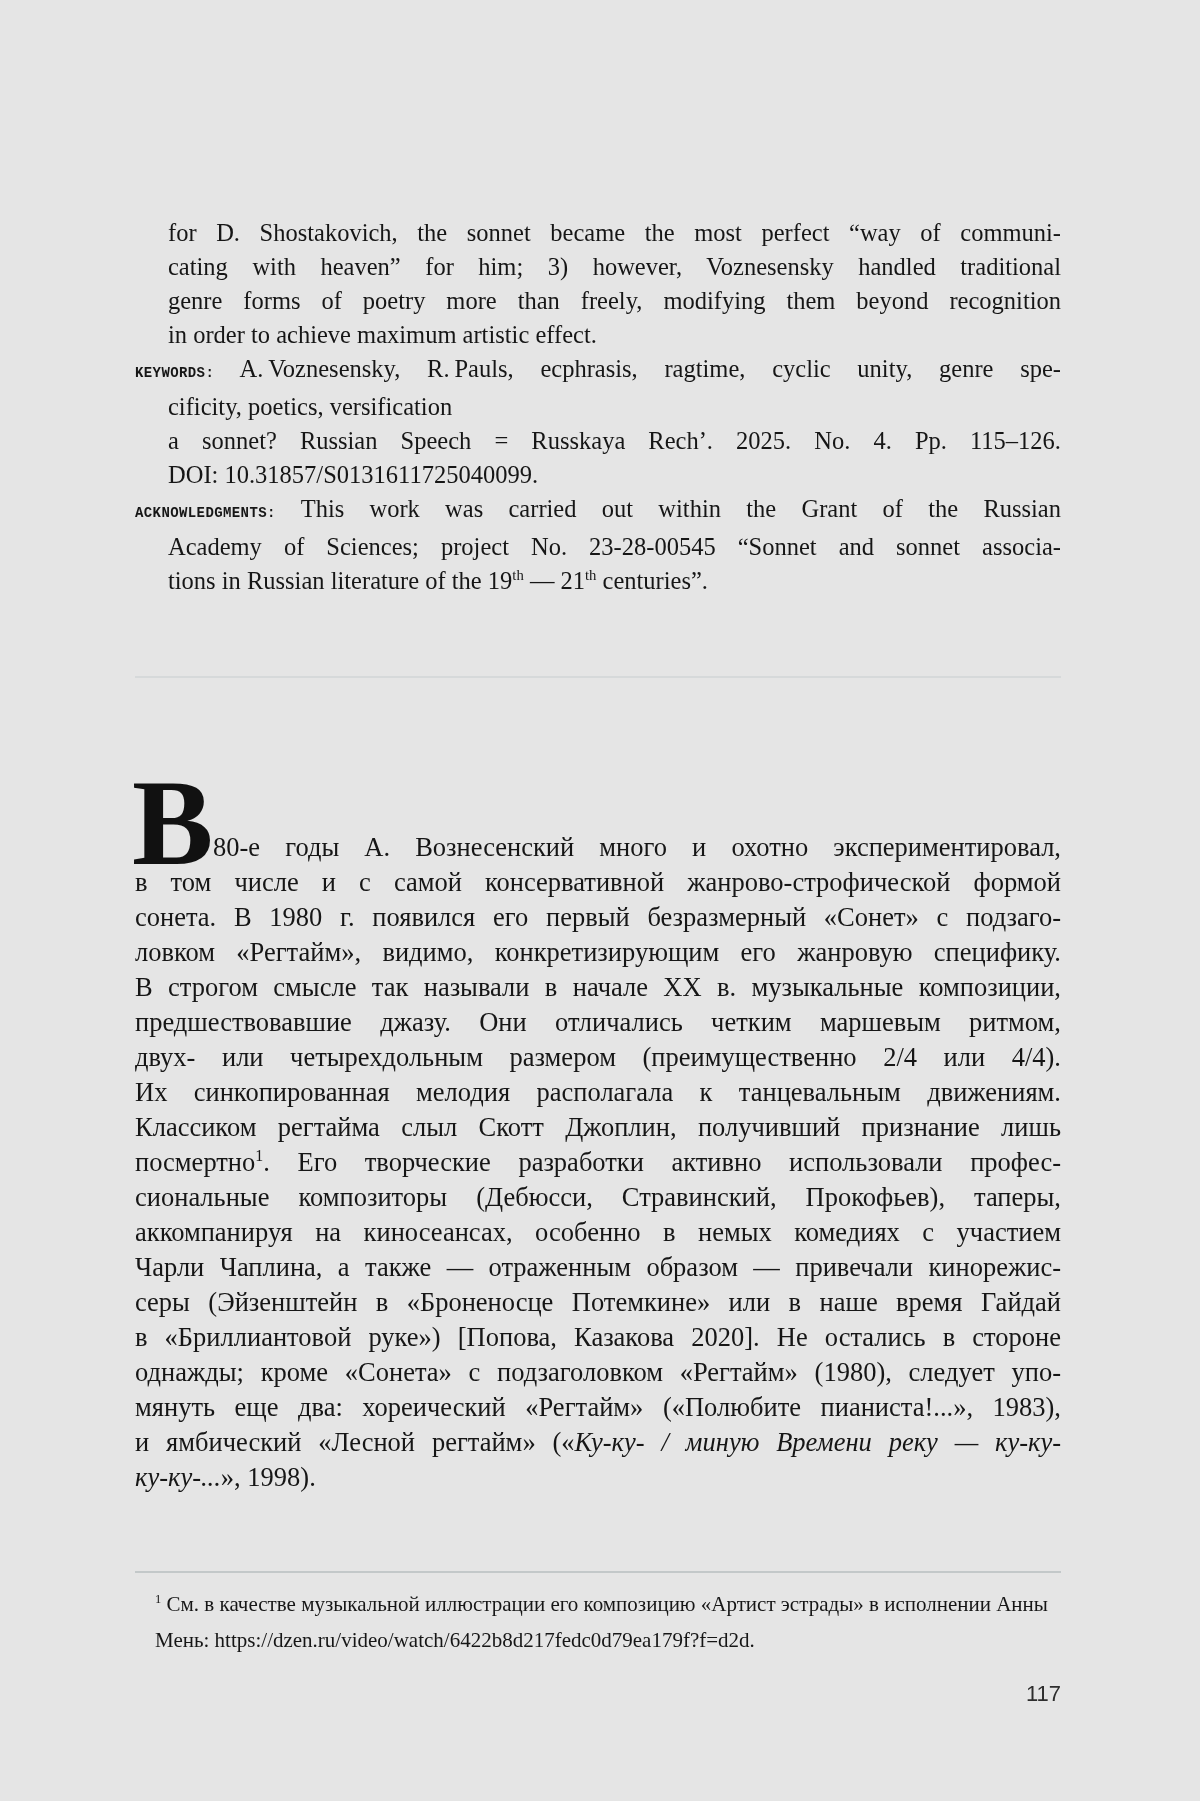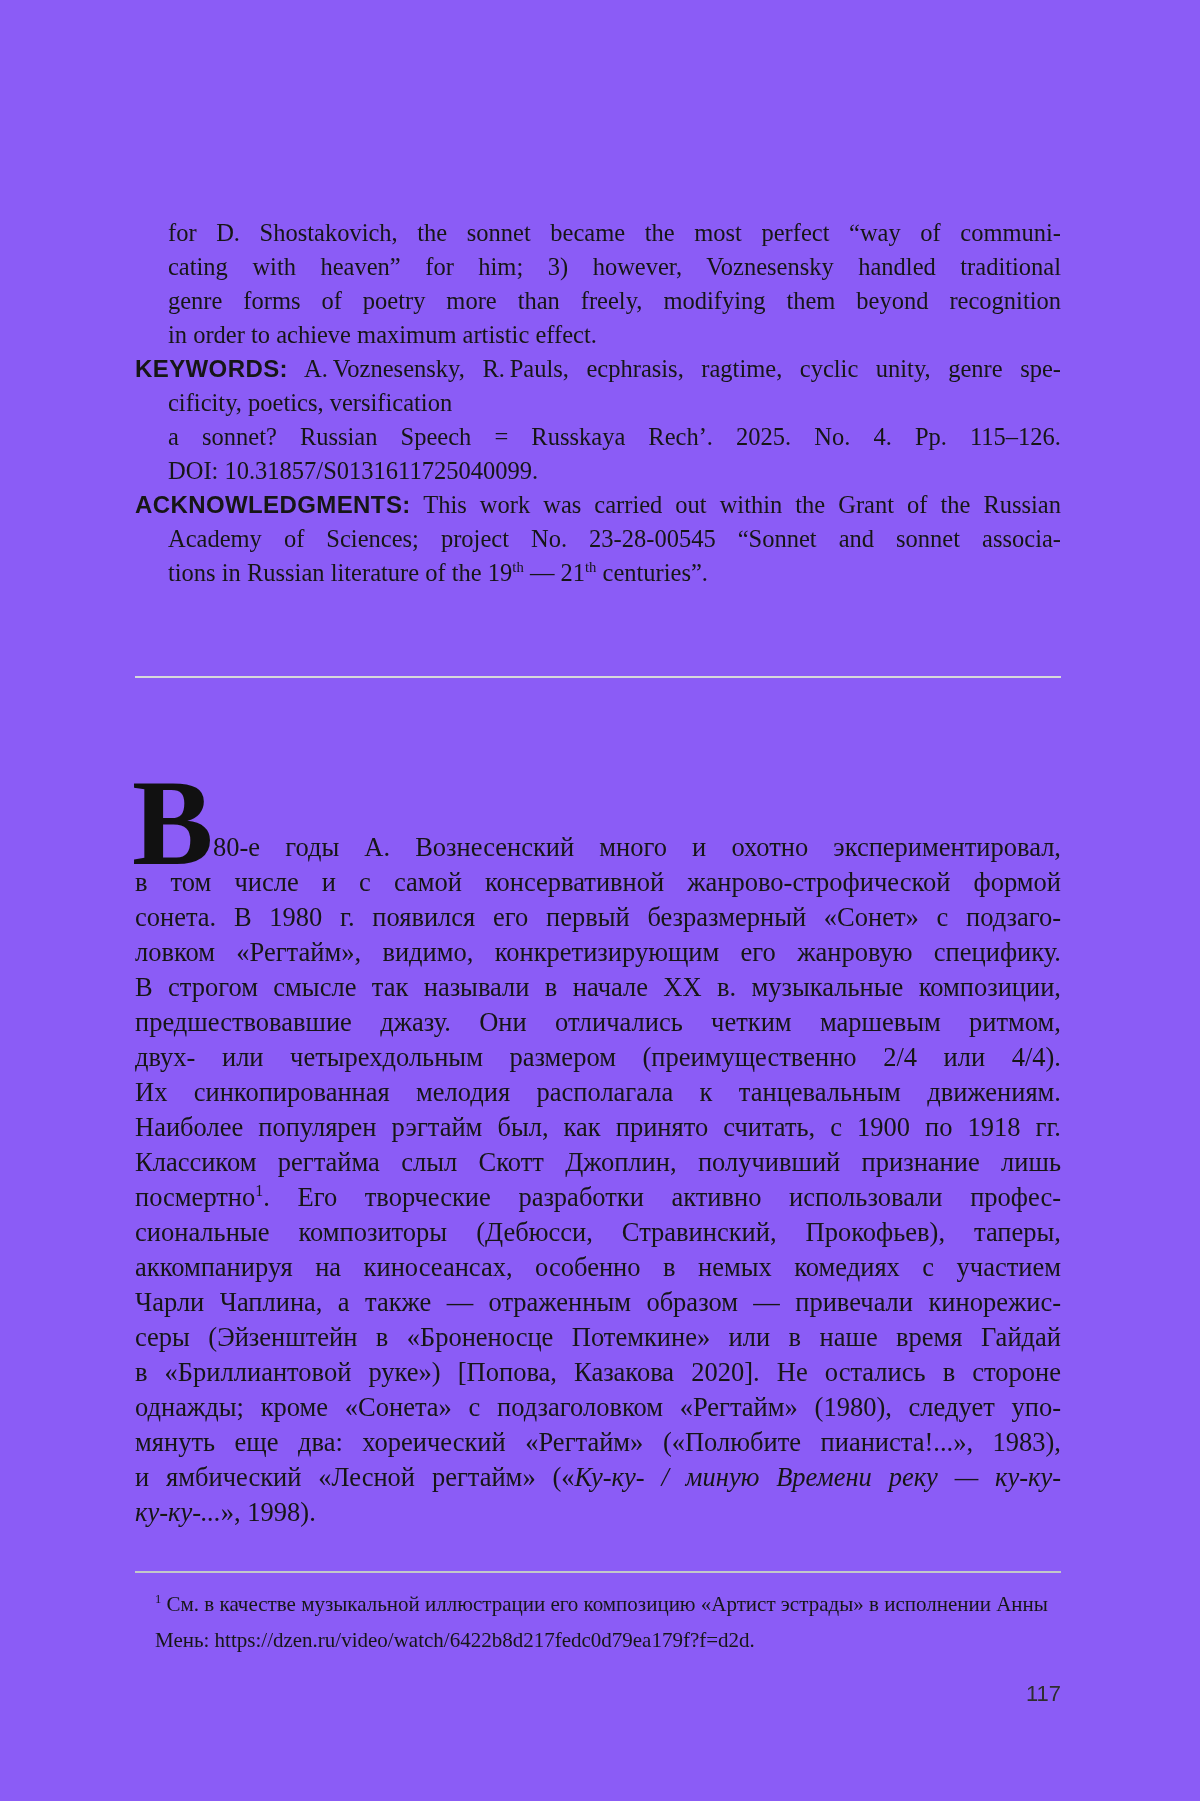--- a/index.html
+++ b/index.html
@@ -1,41 +1,41 @@
 <!DOCTYPE html>
 <html><head>
 <meta charset="utf-8">
 <style>
   html,body{margin:0;padding:0;}
   .page{
     position:relative;
     width:1200px;height:1801px;
-    background:#8b5cf6;
+    background:#e5e5e5;
     color:#161616;
     font-family:"Liberation Serif", serif;
     overflow:hidden;
   }
   .column{position:absolute;left:135px;width:926px;}
 
   
   .tline{
     text-align:justify;
     text-align-last:justify;
     white-space:nowrap;
   }
   .tline.end{text-align-last:left;}
 
   
   #front-matter{top:216px;padding-left:33px;width:893px;box-sizing:content-box;
     font-size:24.5px;line-height:34px;}
   #front-matter .tline.hang{text-indent:-33px;}
   .lab{
-    font-family:Liberation Sans, sans-serif;
+    font-family:Liberation Mono, monospace;
     font-weight:700;
-    font-size:24px;
+    font-size:14px;
     letter-spacing:0.4px;
   }
 
   sup{font-size:60%;line-height:0;vertical-align:super;}
 
   .rule{position:absolute;left:135px;width:926px;height:2px;background:#d6d9da;border:0;}
   #divider{top:676px;}
   #footnote-rule{top:1571px;background:#c3c8c9;}
 
   
@@ -84,21 +84,20 @@
   <div id="body-text" class="column">
     <span class="drop-cap">В</span>
   <div class="tline drop">80-е годы А. Вознесенский много и охотно экспериментировал,</div>
       <div class="tline">в том числе и с самой консервативной жанрово-строфической формой</div>
       <div class="tline">сонета. В 1980 г. появился его первый безразмерный «Сонет» с подзаго-</div>
       <div class="tline">ловком «Регтайм», видимо, конкретизирующим его жанровую специфику.</div>
       <div class="tline">В строгом смысле так называли в начале XX в. музыкальные композиции,</div>
       <div class="tline">предшествовавшие джазу. Они отличались четким маршевым ритмом,</div>
       <div class="tline">двух- или четырехдольным размером (преимущественно 2/4 или 4/4).</div>
       <div class="tline">Их синкопированная мелодия располагала к танцевальным движениям.</div>
-      <div class="tline">Наиболее популярен рэгтайм был, как принято считать, с 1900 по 1918 гг.</div>
       <div class="tline">Классиком регтайма слыл Скотт Джоплин, получивший признание лишь</div>
       <div class="tline">посмертно<sup>1</sup>. Его творческие разработки активно использовали профес-</div>
       <div class="tline">сиональные композиторы (Дебюсси, Стравинский, Прокофьев), таперы,</div>
       <div class="tline">аккомпанируя на киносеансах, особенно в немых комедиях с участием</div>
       <div class="tline">Чарли Чаплина, а также — отраженным образом — привечали кинорежис-</div>
       <div class="tline">серы (Эйзенштейн в «Броненосце Потемкине» или в наше время Гайдай</div>
       <div class="tline">в «Бриллиантовой руке») [Попова, Казакова 2020]. Не остались в стороне</div>
       <div class="tline">однажды; кроме «Сонета» с подзаголовком «Регтайм» (1980), следует упо-</div>
       <div class="tline">мянуть еще два: хореический «Регтайм» («Полюбите пианиста!...», 1983),</div>
       <div class="tline">и ямбический «Лесной регтайм» («<i>Ку-ку- / миную Времени реку — ку-ку-</i></div>

